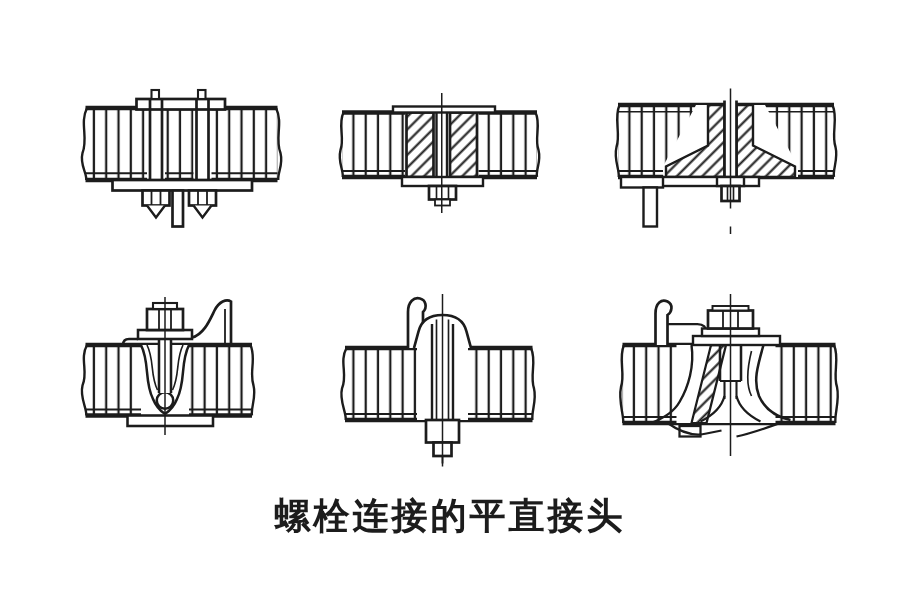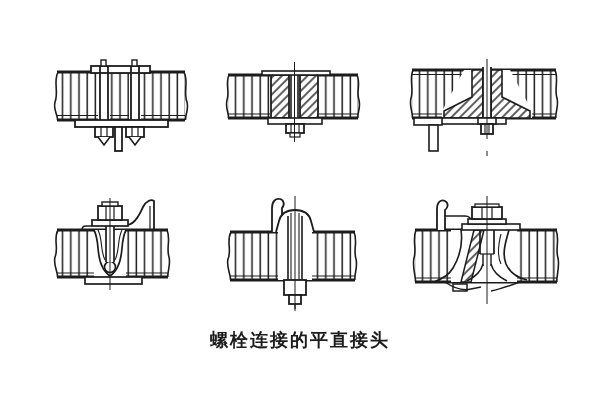--- a/index.html
+++ b/index.html
@@ -4,21 +4,21 @@
 <style>
   html,body{margin:0;padding:0;}
   #canvas{
     position:relative;width:600px;height:400px;background:#ffffff;
     overflow:hidden;font-family:"Liberation Serif", serif;
   }
   .fig{position:absolute;}
   .fig svg{display:block;}
   #caption{
     position:absolute;left:0;right:0;top:328px;text-align:center;
-    font-weight:bold;font-size:18px;letter-spacing:2px;color:#1c1c1c;
+    font-weight:bold;font-size:24px;letter-spacing:2px;color:#1c1c1c;
     font-family:"Liberation Serif", serif;
   }
 </style>
 </head>
 <body>
 
 <div id="canvas">
 
   <div class="fig" style="left:45px;top:58px">
     <svg width="150" height="110" viewBox="0 0 150 110">

